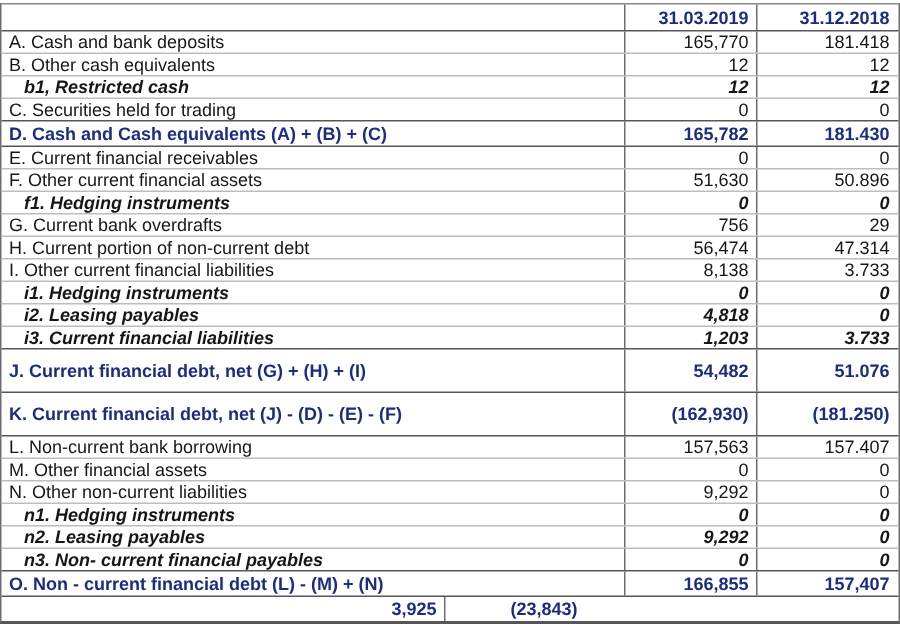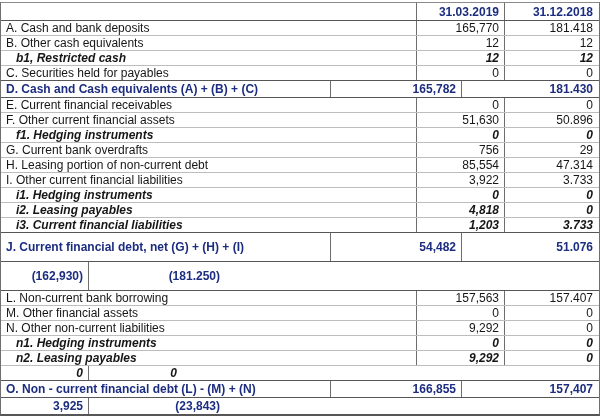--- a/index.html
+++ b/index.html
@@ -21,22 +21,22 @@
     border-bottom: 2px solid #565656;
   }
   .row {
     display: flex;
     height: 15px;
     box-sizing: border-box;
     border-top: 1px solid #bdbdbd;
     align-items: stretch;
   }
   .row.header { height: 17px; border-top: none; }
-  .row.dark-top { border-top: 1px solid #565656; }
-  .row.total { height: 17px; gap: 43px; }
+  .row.dark-top { border-top: 1px solid #565656; justify-content: center; }
+  .row.total { height: 17px; }
   .row.tall { height: 29px; }
   .cell {
     display: flex;
     align-items: center;
     box-sizing: border-box;
     overflow: hidden;
     white-space: nowrap;
   }
   .cell.label {
     flex: 1;
@@ -75,21 +75,21 @@
           <div class="cell label">B. Other cash equivalents</div>
           <div class="cell num">12</div>
           <div class="cell num num2">12</div>
         </div>
         <div class="row sub">
           <div class="cell label">b1, Restricted cash</div>
           <div class="cell num">12</div>
           <div class="cell num num2">12</div>
         </div>
         <div class="row plain">
-          <div class="cell label">C. Securities held for payables</div>
+          <div class="cell label">C. Securities held for trading</div>
           <div class="cell num">0</div>
           <div class="cell num num2">0</div>
         </div>
         <div class="row total dark-top">
           <div class="cell label">D. Cash and Cash equivalents (A) + (B) + (C)</div>
           <div class="cell num">165,782</div>
           <div class="cell num num2">181.430</div>
         </div>
         <div class="row plain dark-top">
           <div class="cell label">E. Current financial receivables</div>
@@ -105,27 +105,27 @@
           <div class="cell label">f1. Hedging instruments</div>
           <div class="cell num">0</div>
           <div class="cell num num2">0</div>
         </div>
         <div class="row plain">
           <div class="cell label">G. Current bank overdrafts</div>
           <div class="cell num">756</div>
           <div class="cell num num2">29</div>
         </div>
         <div class="row plain">
-          <div class="cell label">H. Leasing portion of non-current debt</div>
-          <div class="cell num">85,554</div>
+          <div class="cell label">H. Current portion of non-current debt</div>
+          <div class="cell num">56,474</div>
           <div class="cell num num2">47.314</div>
         </div>
         <div class="row plain">
           <div class="cell label">I. Other current financial liabilities</div>
-          <div class="cell num">3,922</div>
+          <div class="cell num">8,138</div>
           <div class="cell num num2">3.733</div>
         </div>
         <div class="row sub">
           <div class="cell label">i1. Hedging instruments</div>
           <div class="cell num">0</div>
           <div class="cell num num2">0</div>
         </div>
         <div class="row sub">
           <div class="cell label">i2. Leasing payables</div>
           <div class="cell num">4,818</div>
@@ -135,20 +135,21 @@
           <div class="cell label">i3. Current financial liabilities</div>
           <div class="cell num">1,203</div>
           <div class="cell num num2">3.733</div>
         </div>
         <div class="row total tall dark-top">
           <div class="cell label">J. Current financial debt, net (G) + (H) + (I)</div>
           <div class="cell num">54,482</div>
           <div class="cell num num2">51.076</div>
         </div>
         <div class="row total tall dark-top">
+          <div class="cell label">K. Current financial debt, net (J) - (D) - (E) - (F)</div>
           <div class="cell num">(162,930)</div>
           <div class="cell num num2">(181.250)</div>
         </div>
         <div class="row plain dark-top">
           <div class="cell label">L. Non-current bank borrowing</div>
           <div class="cell num">157,563</div>
           <div class="cell num num2">157.407</div>
         </div>
         <div class="row plain">
           <div class="cell label">M. Other financial assets</div>
@@ -164,20 +165,21 @@
           <div class="cell label">n1. Hedging instruments</div>
           <div class="cell num">0</div>
           <div class="cell num num2">0</div>
         </div>
         <div class="row sub">
           <div class="cell label">n2. Leasing payables</div>
           <div class="cell num">9,292</div>
           <div class="cell num num2">0</div>
         </div>
         <div class="row sub">
+          <div class="cell label">n3. Non- current financial payables</div>
           <div class="cell num">0</div>
           <div class="cell num num2">0</div>
         </div>
         <div class="row total dark-top">
           <div class="cell label">O. Non - current financial debt  (L) - (M) + (N)</div>
           <div class="cell num">166,855</div>
           <div class="cell num num2">157,407</div>
         </div>
         <div class="row total dark-top">
           <div class="cell num">3,925</div>

